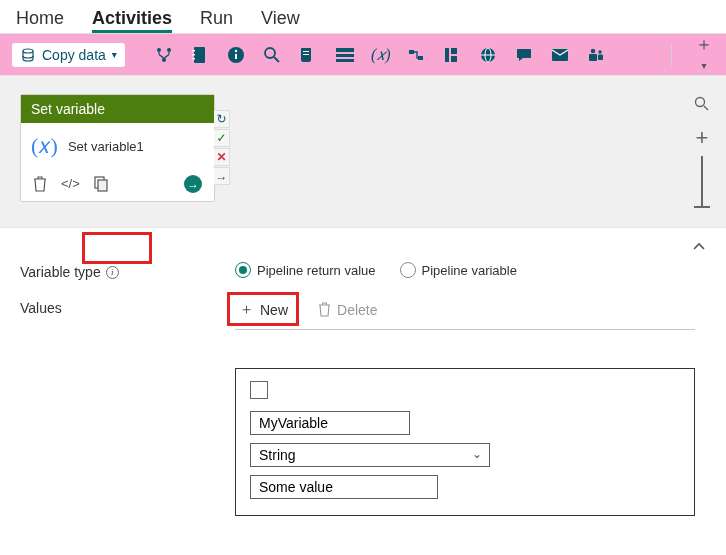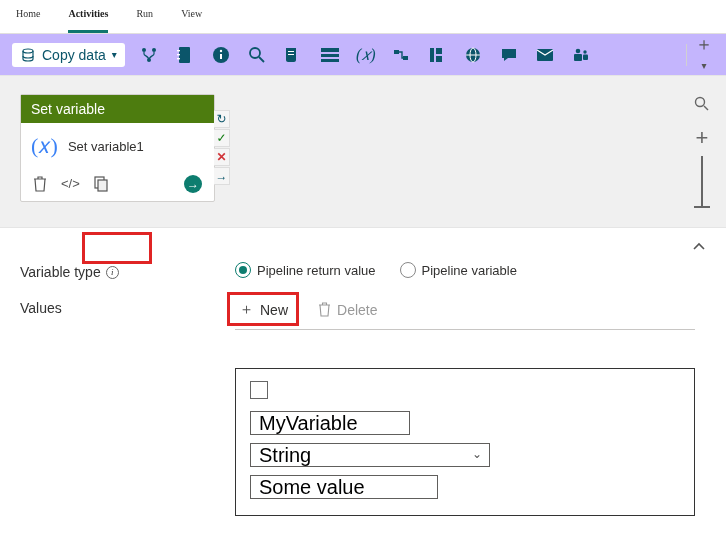--- a/index.html
+++ b/index.html
@@ -14,39 +14,38 @@
   }
   
   .top-tabs {
     display: flex;
     gap: 28px;
     padding: 8px 16px 0 16px;
     border-bottom: 1px solid #e1dfdd;
     height: 34px;
   }
   .top-tabs .tab {
-    font-size: 10px;
+    font-size: 18px;
     color: #333;
     cursor: pointer;
     padding-bottom: 6px;
-    font-family: Liberation Serif, serif;
   }
   .top-tabs .tab.active {
     font-weight: 600;
     color: #222;
     border-bottom: 3px solid #0f766e;
   }
   
   .toolbar {
     display: flex;
     align-items: center;
     height: 42px;
     padding: 0 12px;
-    gap: 7px;
-    background: #c4b5fd;
+    gap: 22px;
+    background: #f9a8d4;
     border-bottom: 1px solid #e5e5e5;
   }
   .copy-btn {
     display: flex;
     align-items: center;
     gap: 6px;
     background: #fff;
     border: none;
     padding: 4px 8px;
     border-radius: 3px;
@@ -316,21 +315,21 @@
   .entry-card .chk {
     width: 18px;
     height: 18px;
     border: 1px solid #666;
     margin-bottom: 12px;
     cursor: pointer;
   }
   .text-input, .select-input {
     border: 1px solid #605e5c;
     padding: 3px 8px;
-    font-size: 20px;
+    font-size: 14px;
     height: 24px;
     margin-bottom: 8px;
     display: block;
     background: #fff;
   }
   .text-input.name { width: 160px; }
   .select-wrap {
     position: relative;
     width: 240px;
     margin-bottom: 8px;

